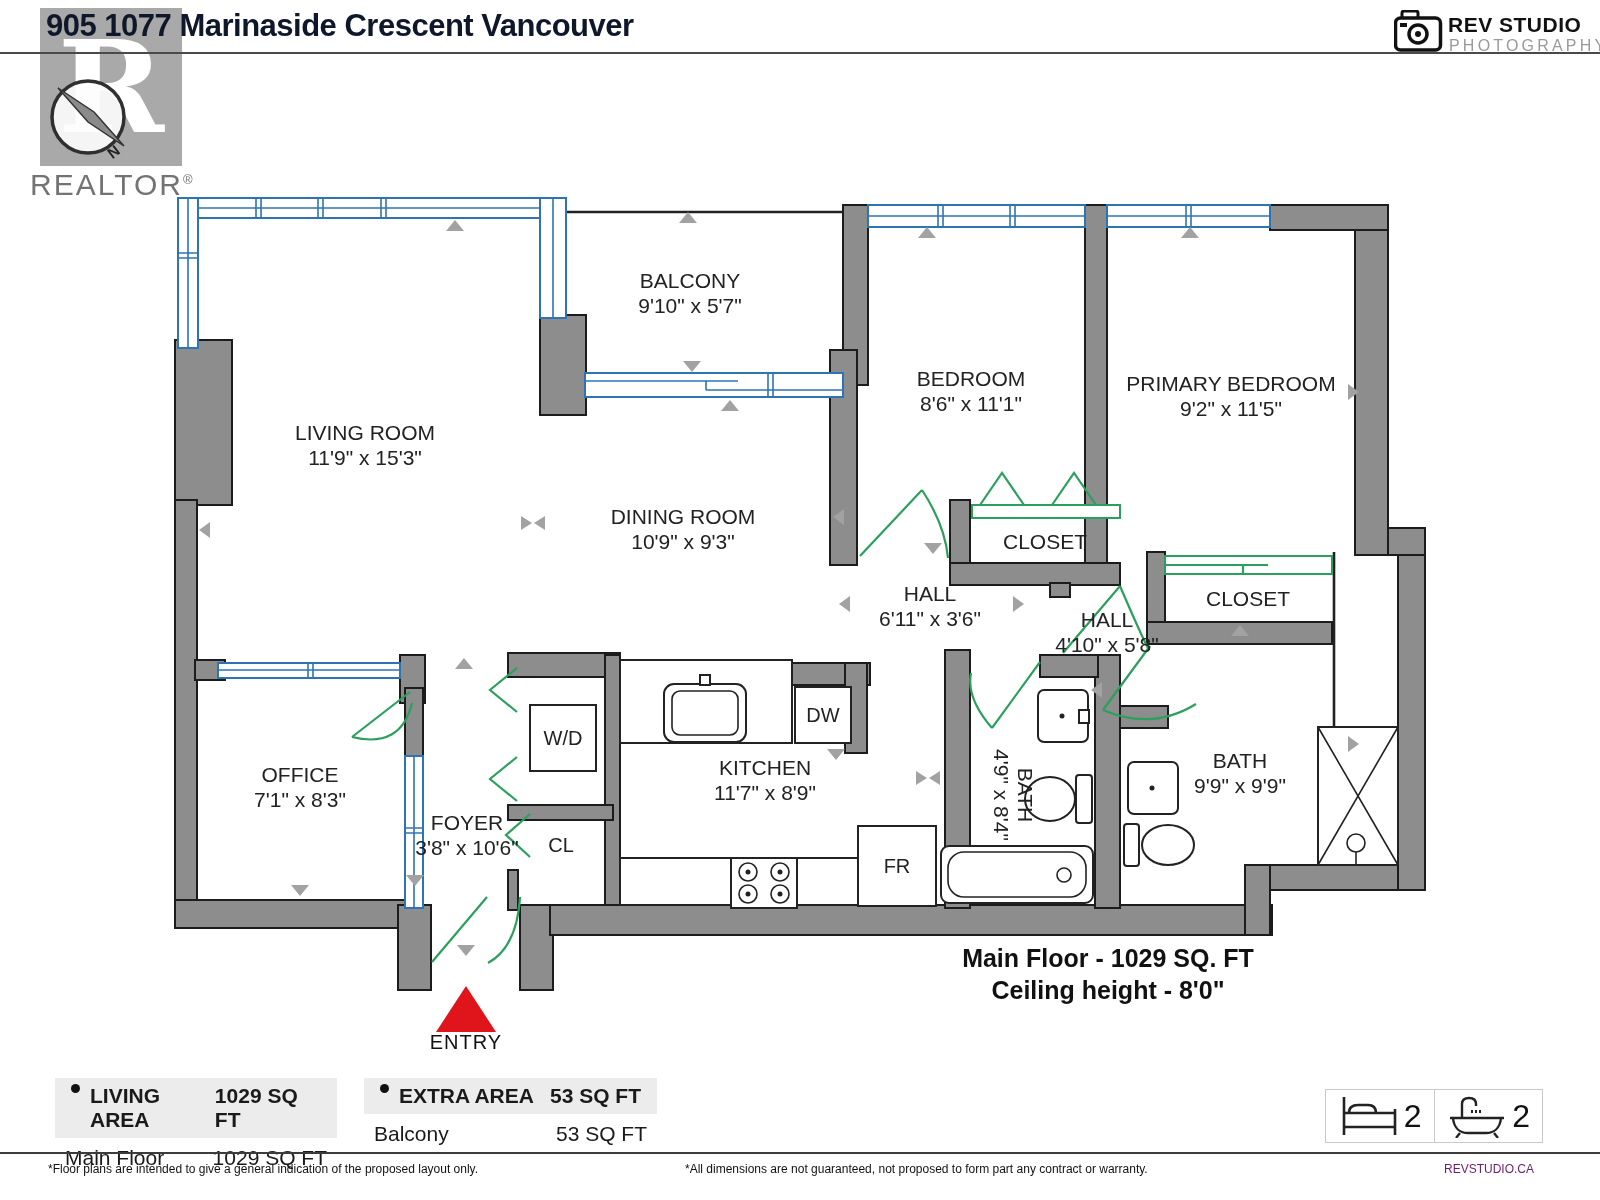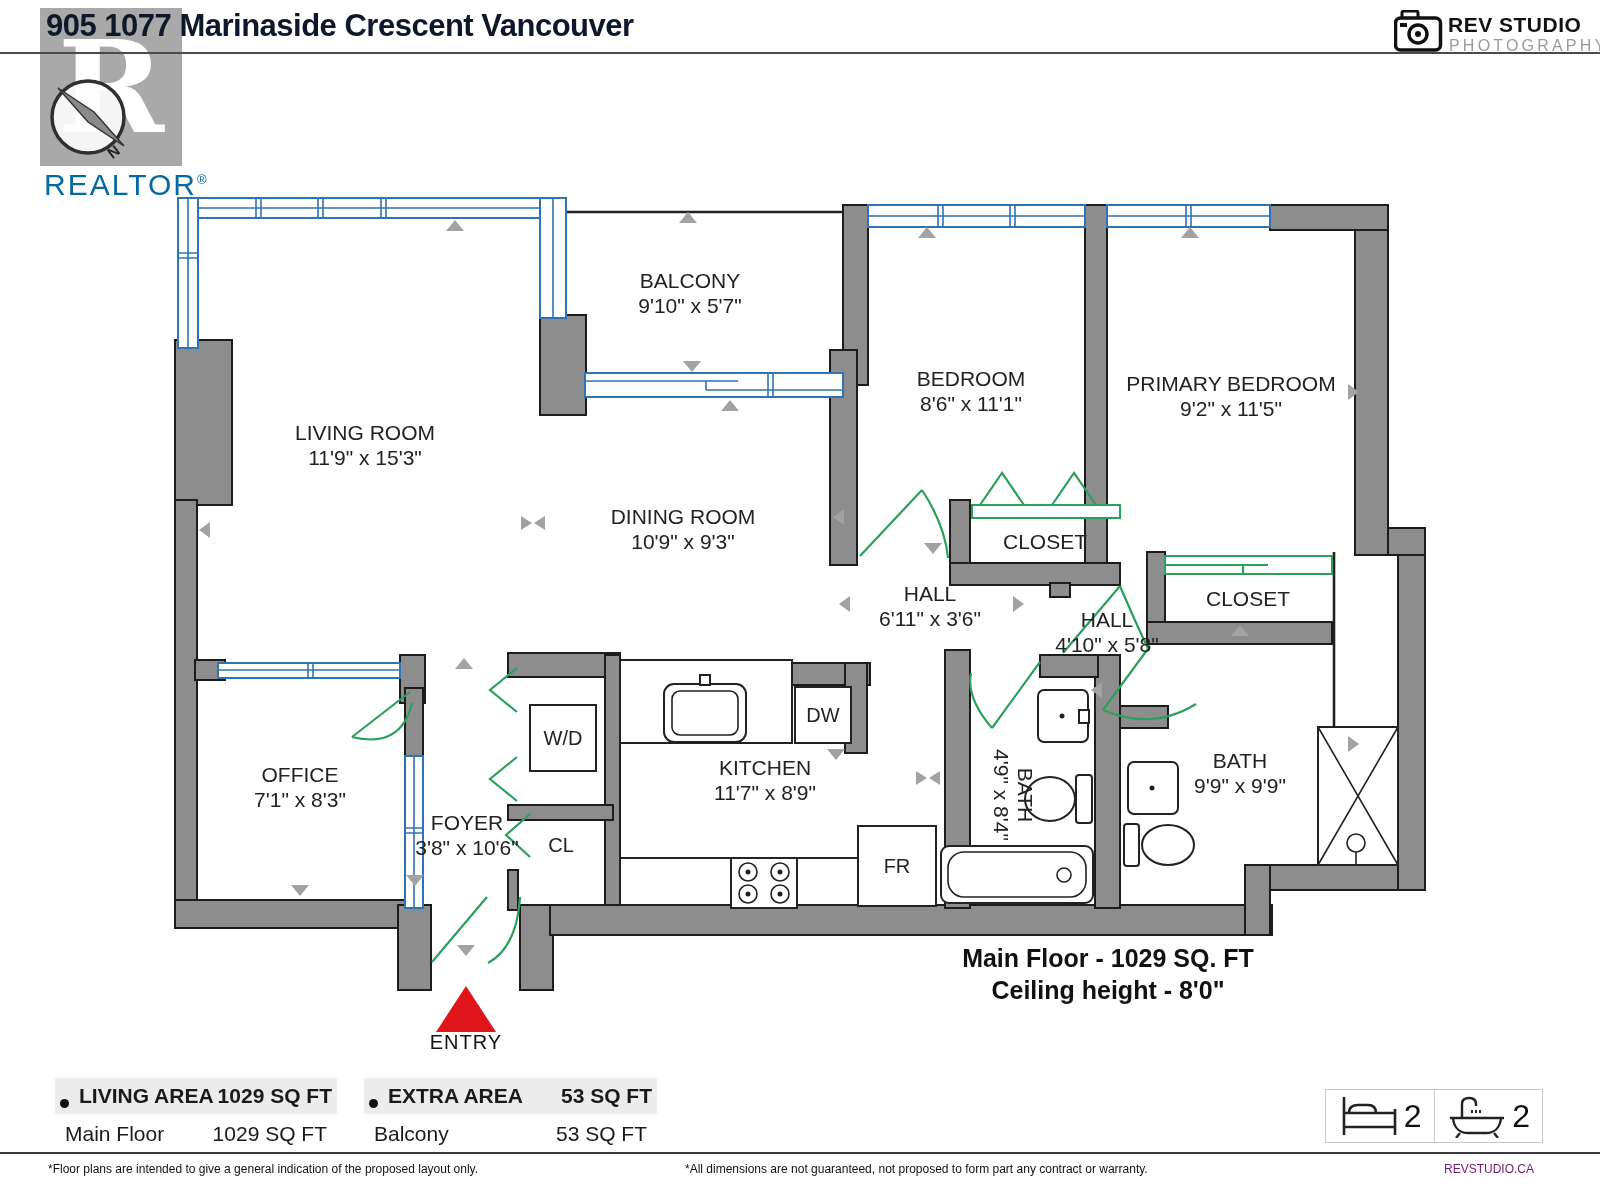--- a/index.html
+++ b/index.html
@@ -4,21 +4,21 @@
 <style>
   html,body{margin:0;padding:0}
   body{width:1600px;height:1200px;position:relative;background:#fff;
        font-family:"Liberation Sans",sans-serif;color:#1a1a1a;overflow:hidden}
   .abs{position:absolute}
   
   .hdr-rule{position:absolute;left:0;top:52px;width:1600px;border-top:2px solid #4a4a4a}
   .logo-box{position:absolute;left:40px;top:8px;width:142px;height:158px;background:#a9a9a9;
             display:flex;align-items:center;justify-content:center}
   .logo-r{font-family:"DejaVu Serif",serif;font-weight:bold;font-size:128px;color:#fff;line-height:1}
-  .realtor{position:absolute;left:44px;top:168px;font-size:30px;color:#0369a1;letter-spacing:2px}
+  .realtor{position:absolute;left:30px;top:168px;font-size:30px;color:#737373;letter-spacing:2px}
   .realtor sup{font-size:13px}
   .page-title{position:absolute;left:46px;top:8px;font-size:31px;font-weight:700;letter-spacing:-0.5px;color:#0f172a;white-space:nowrap}
   .studio-name{position:absolute;left:1448px;top:13px;font-size:21px;font-weight:700;letter-spacing:.5px;color:#111;white-space:nowrap}
   .studio-sub{position:absolute;left:1449px;top:37px;font-size:16px;color:#9a9a9a;letter-spacing:3.2px;white-space:nowrap}
   
   svg text{font-family:"Liberation Sans",sans-serif}
   .w{fill:#8d8d8d;stroke:#1c1c1c;stroke-width:2}
   .win{fill:#fff;stroke:#2e74b5;stroke-width:2}
   .winl{stroke:#2e74b5;stroke-width:1.6;fill:none}
   .gband{fill:#fff;stroke:#2ba05c;stroke-width:2}
@@ -26,21 +26,21 @@
   .fx{fill:#fff;stroke:#222;stroke-width:2}
   .fxl{stroke:#222;stroke-width:1.6;fill:none}
   .thin{stroke:#222;stroke-width:2.6;fill:none}
   .mk{fill:#a2a2a2}
   .lbl{font-size:21px;fill:#222;text-anchor:middle}
   .fix{font-size:20px;fill:#222;text-anchor:middle}
   .sum{font-size:25px;font-weight:700;fill:#111;text-anchor:middle}
   .entrylbl{font-size:20px;fill:#111;text-anchor:middle;letter-spacing:1px}
   
   .tbl{position:absolute;font-size:21px}
-  .tbl .hd{display:flex;align-items:flex-end;background:#ececec;padding:6px 5px;font-weight:700}
+  .tbl .hd{display:flex;align-items:flex-start;background:#ececec;padding:6px 16px;font-weight:700}
   .tbl .hd .dot{width:9px;height:9px;border-radius:50%;background:#111;margin-right:10px;flex:0 0 auto}
   .tbl .hd .v{margin-left:auto}
   .tbl .rw{display:flex;padding:8px 10px 0 10px}
   .tbl .rw .v{margin-left:auto}
   
   .badges{position:absolute;left:1325px;top:1089px;width:216px;height:52px;border:1px solid #c9c9c9;display:flex}
   .badges .cell{flex:1;display:flex;align-items:center;padding:0 12px}
   .badges .cell + .cell{border-left:1px solid #c9c9c9}
   .badges .num{margin-left:auto;font-size:32px;font-weight:500;color:#111}
   

